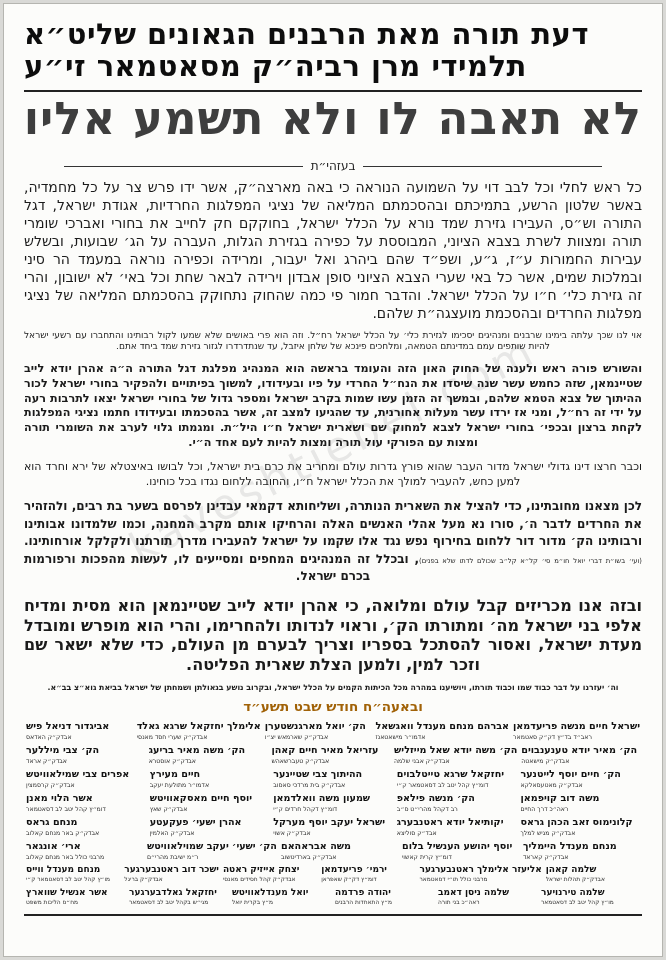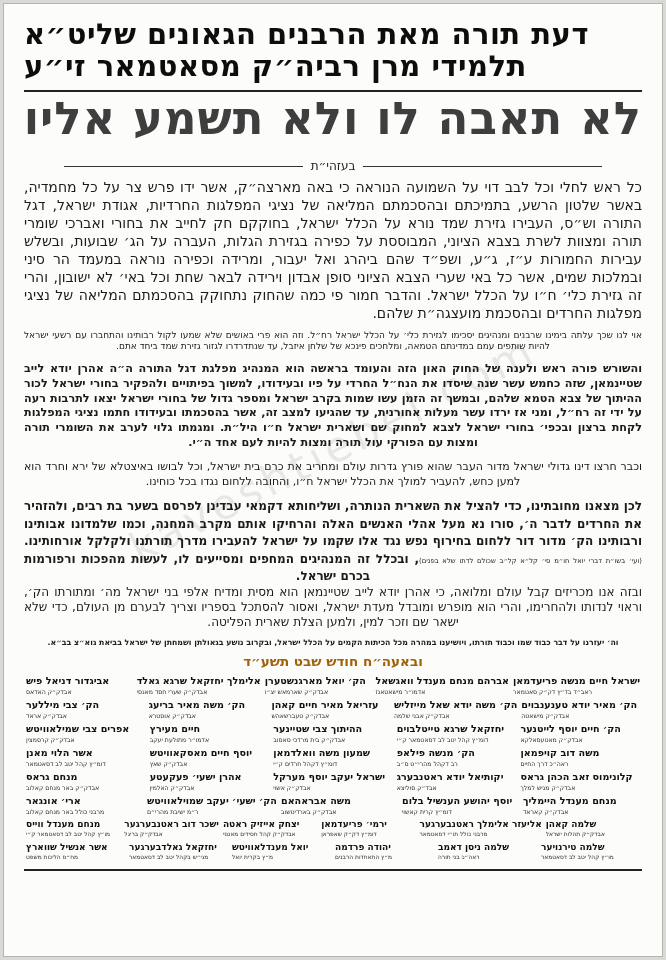--- a/index.html
+++ b/index.html
@@ -24,21 +24,21 @@
 
   
   main{display:block;position:relative;z-index:2;}
   p{margin:0;text-align:justify;color:#1b1b1b;}
   .p1{font-size:14px;line-height:1.28;margin-top:4px;}
   .p2{font-size:9px;line-height:1.3;margin-top:7px;text-align-last:center;}
   .p3{font-size:11.2px;line-height:1.32;margin-top:9px;font-weight:bold;text-align-last:center;}
   .p4{font-size:11px;line-height:1.35;margin-top:9px;text-align-last:center;}
   .p5{font-size:12px;line-height:1.45;margin-top:9px;font-weight:bold;text-align-last:center;}
   .p5 .note{font-size:6.8px;font-weight:normal;}
-  .p6{font-size:12px;line-height:1.22;font-weight:normal;text-align-last:center;}
+  .p6{font-size:16px;line-height:1.22;margin-top:11px;font-weight:bold;text-align-last:center;}
 
   .closing{margin-top:9px;text-align:center;font-size:7.8px;font-weight:bold;color:#1b1b1b;}
   .dateline{margin-top:6px;text-align:center;font-size:13.5px;font-weight:bold;color:#a16207;}
 
   
   #signatures{margin-top:7px;position:relative;z-index:2;}
   .sig-row{display:flex;justify-content:space-between;align-items:flex-start;margin-top:5px;}
   .sig{flex:1;text-align:left;padding:0 2px;}
   .sig-name{font-weight:bold;font-size:9.6px;line-height:1.1;white-space:nowrap;color:#111;}
   .sig-title{font-size:6.2px;line-height:1.2;color:#2e2e2e;margin-top:1px;white-space:nowrap;}

